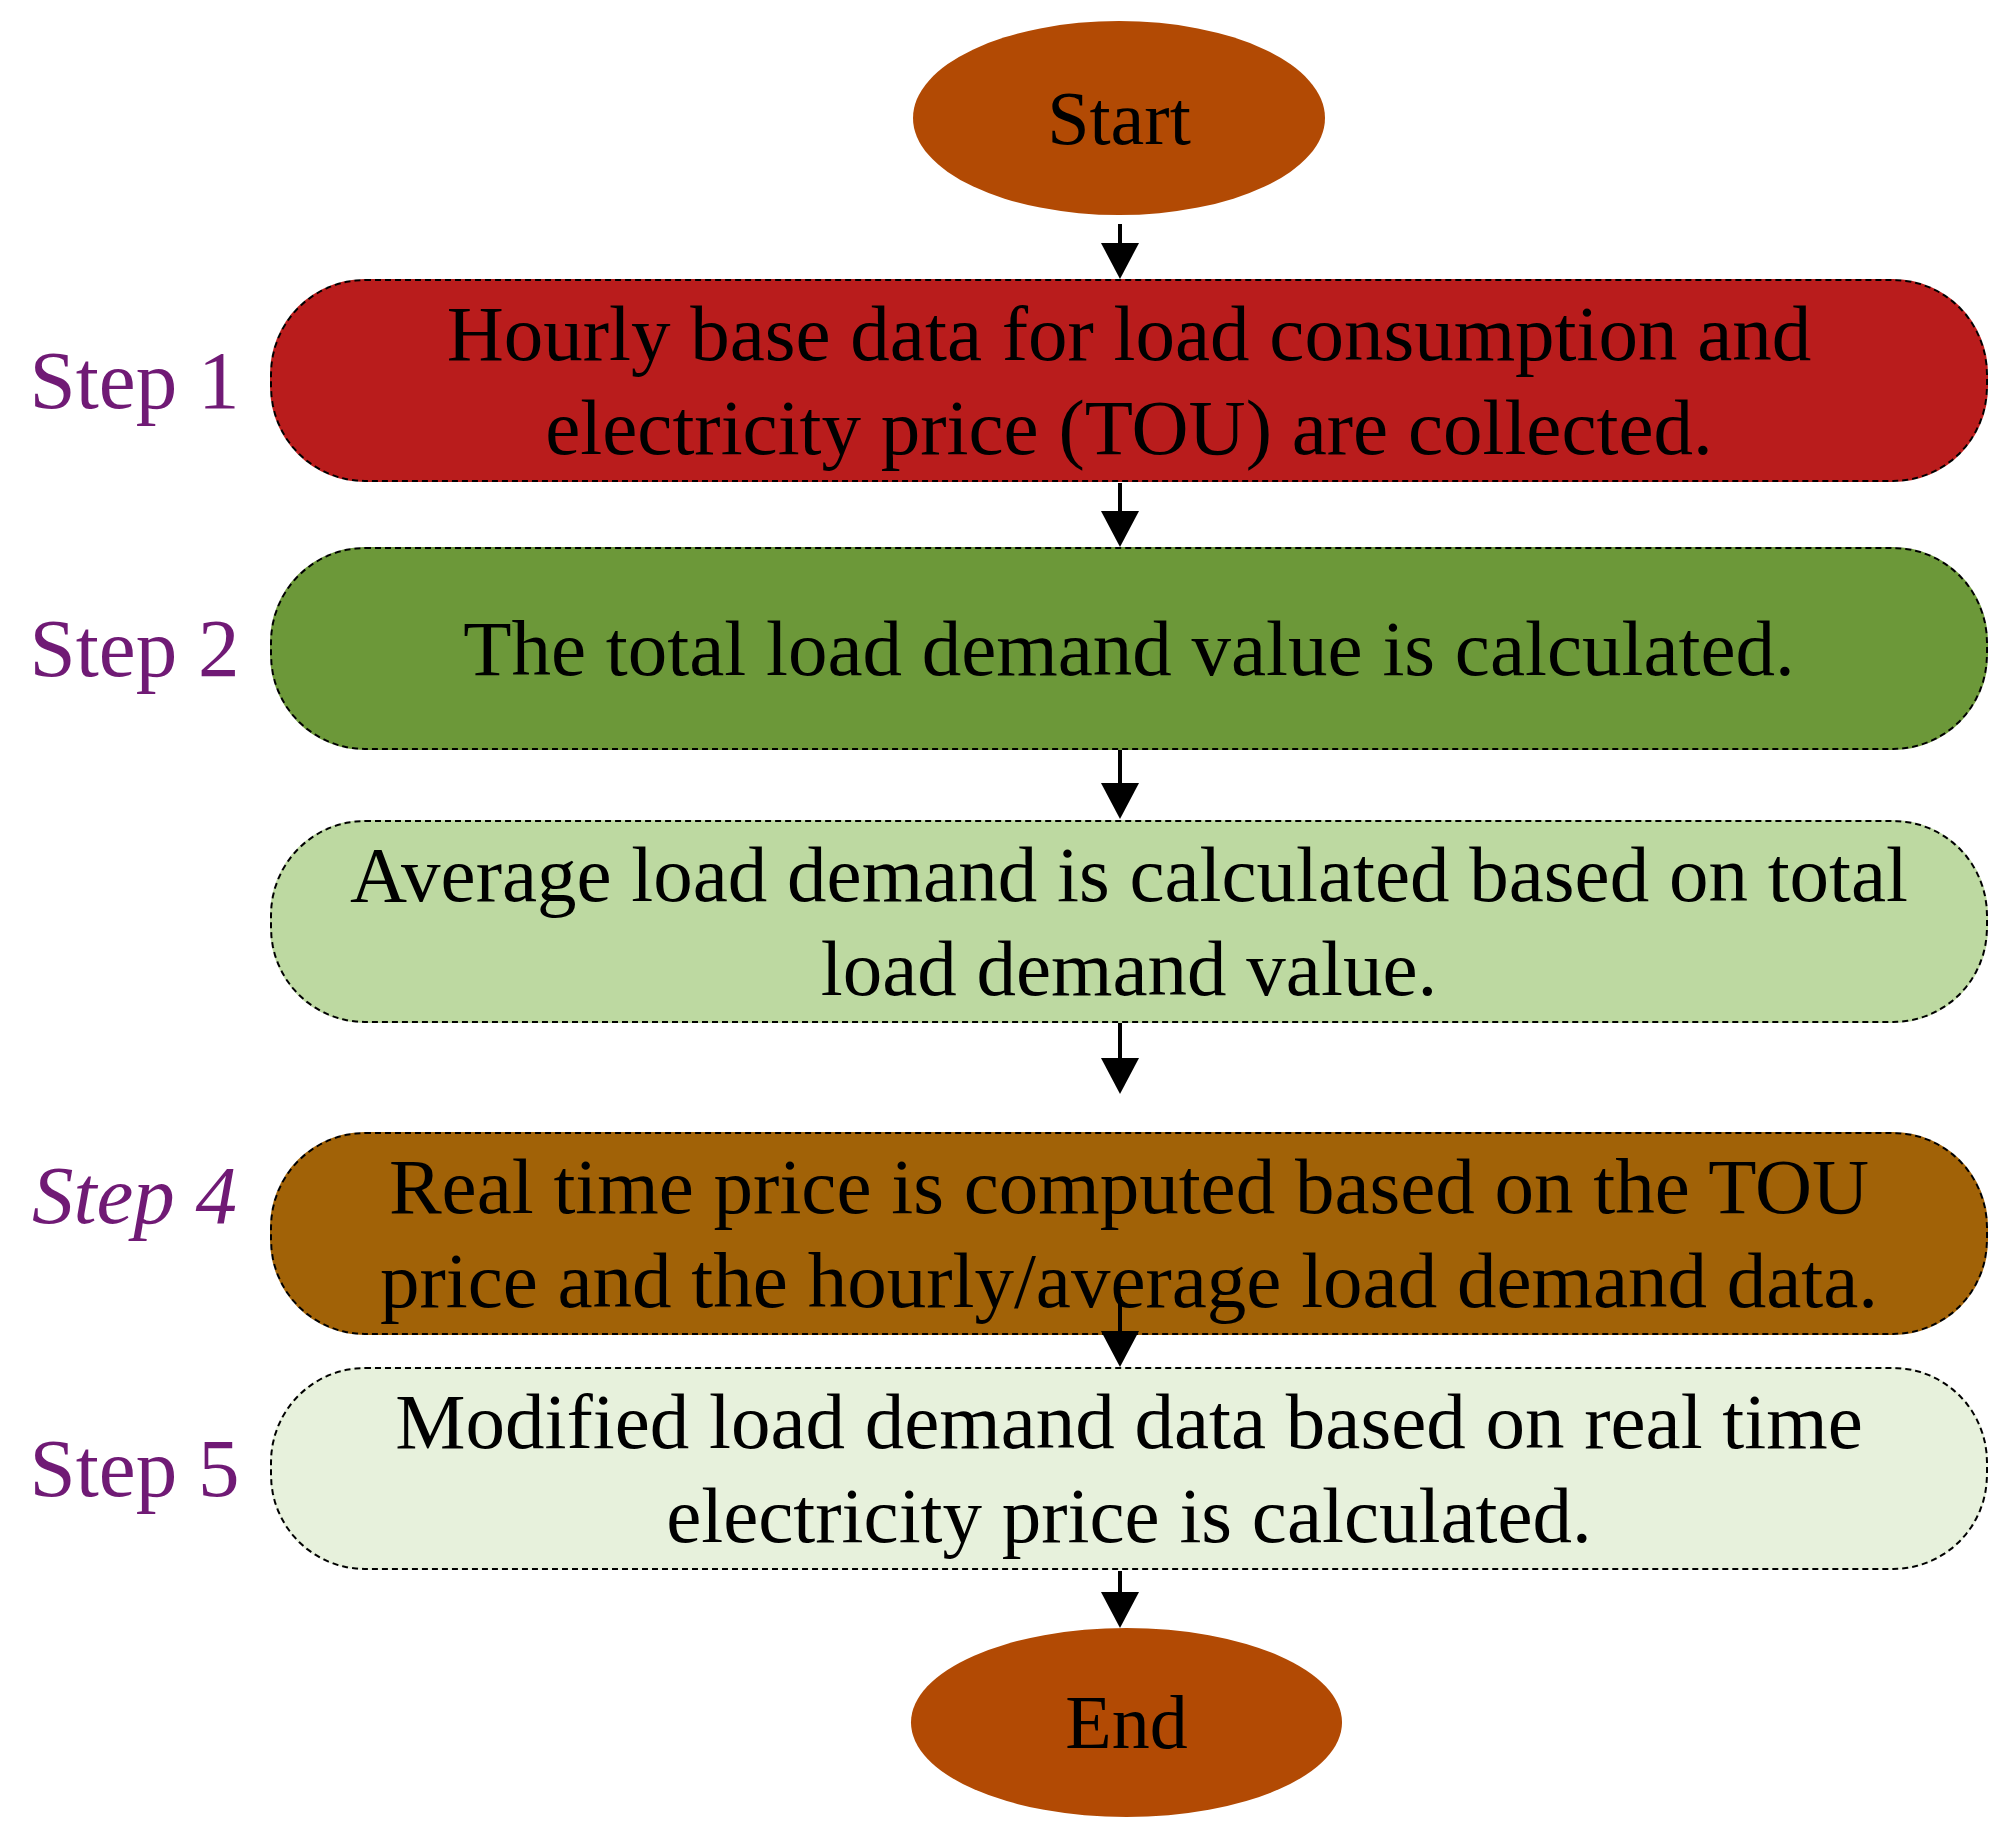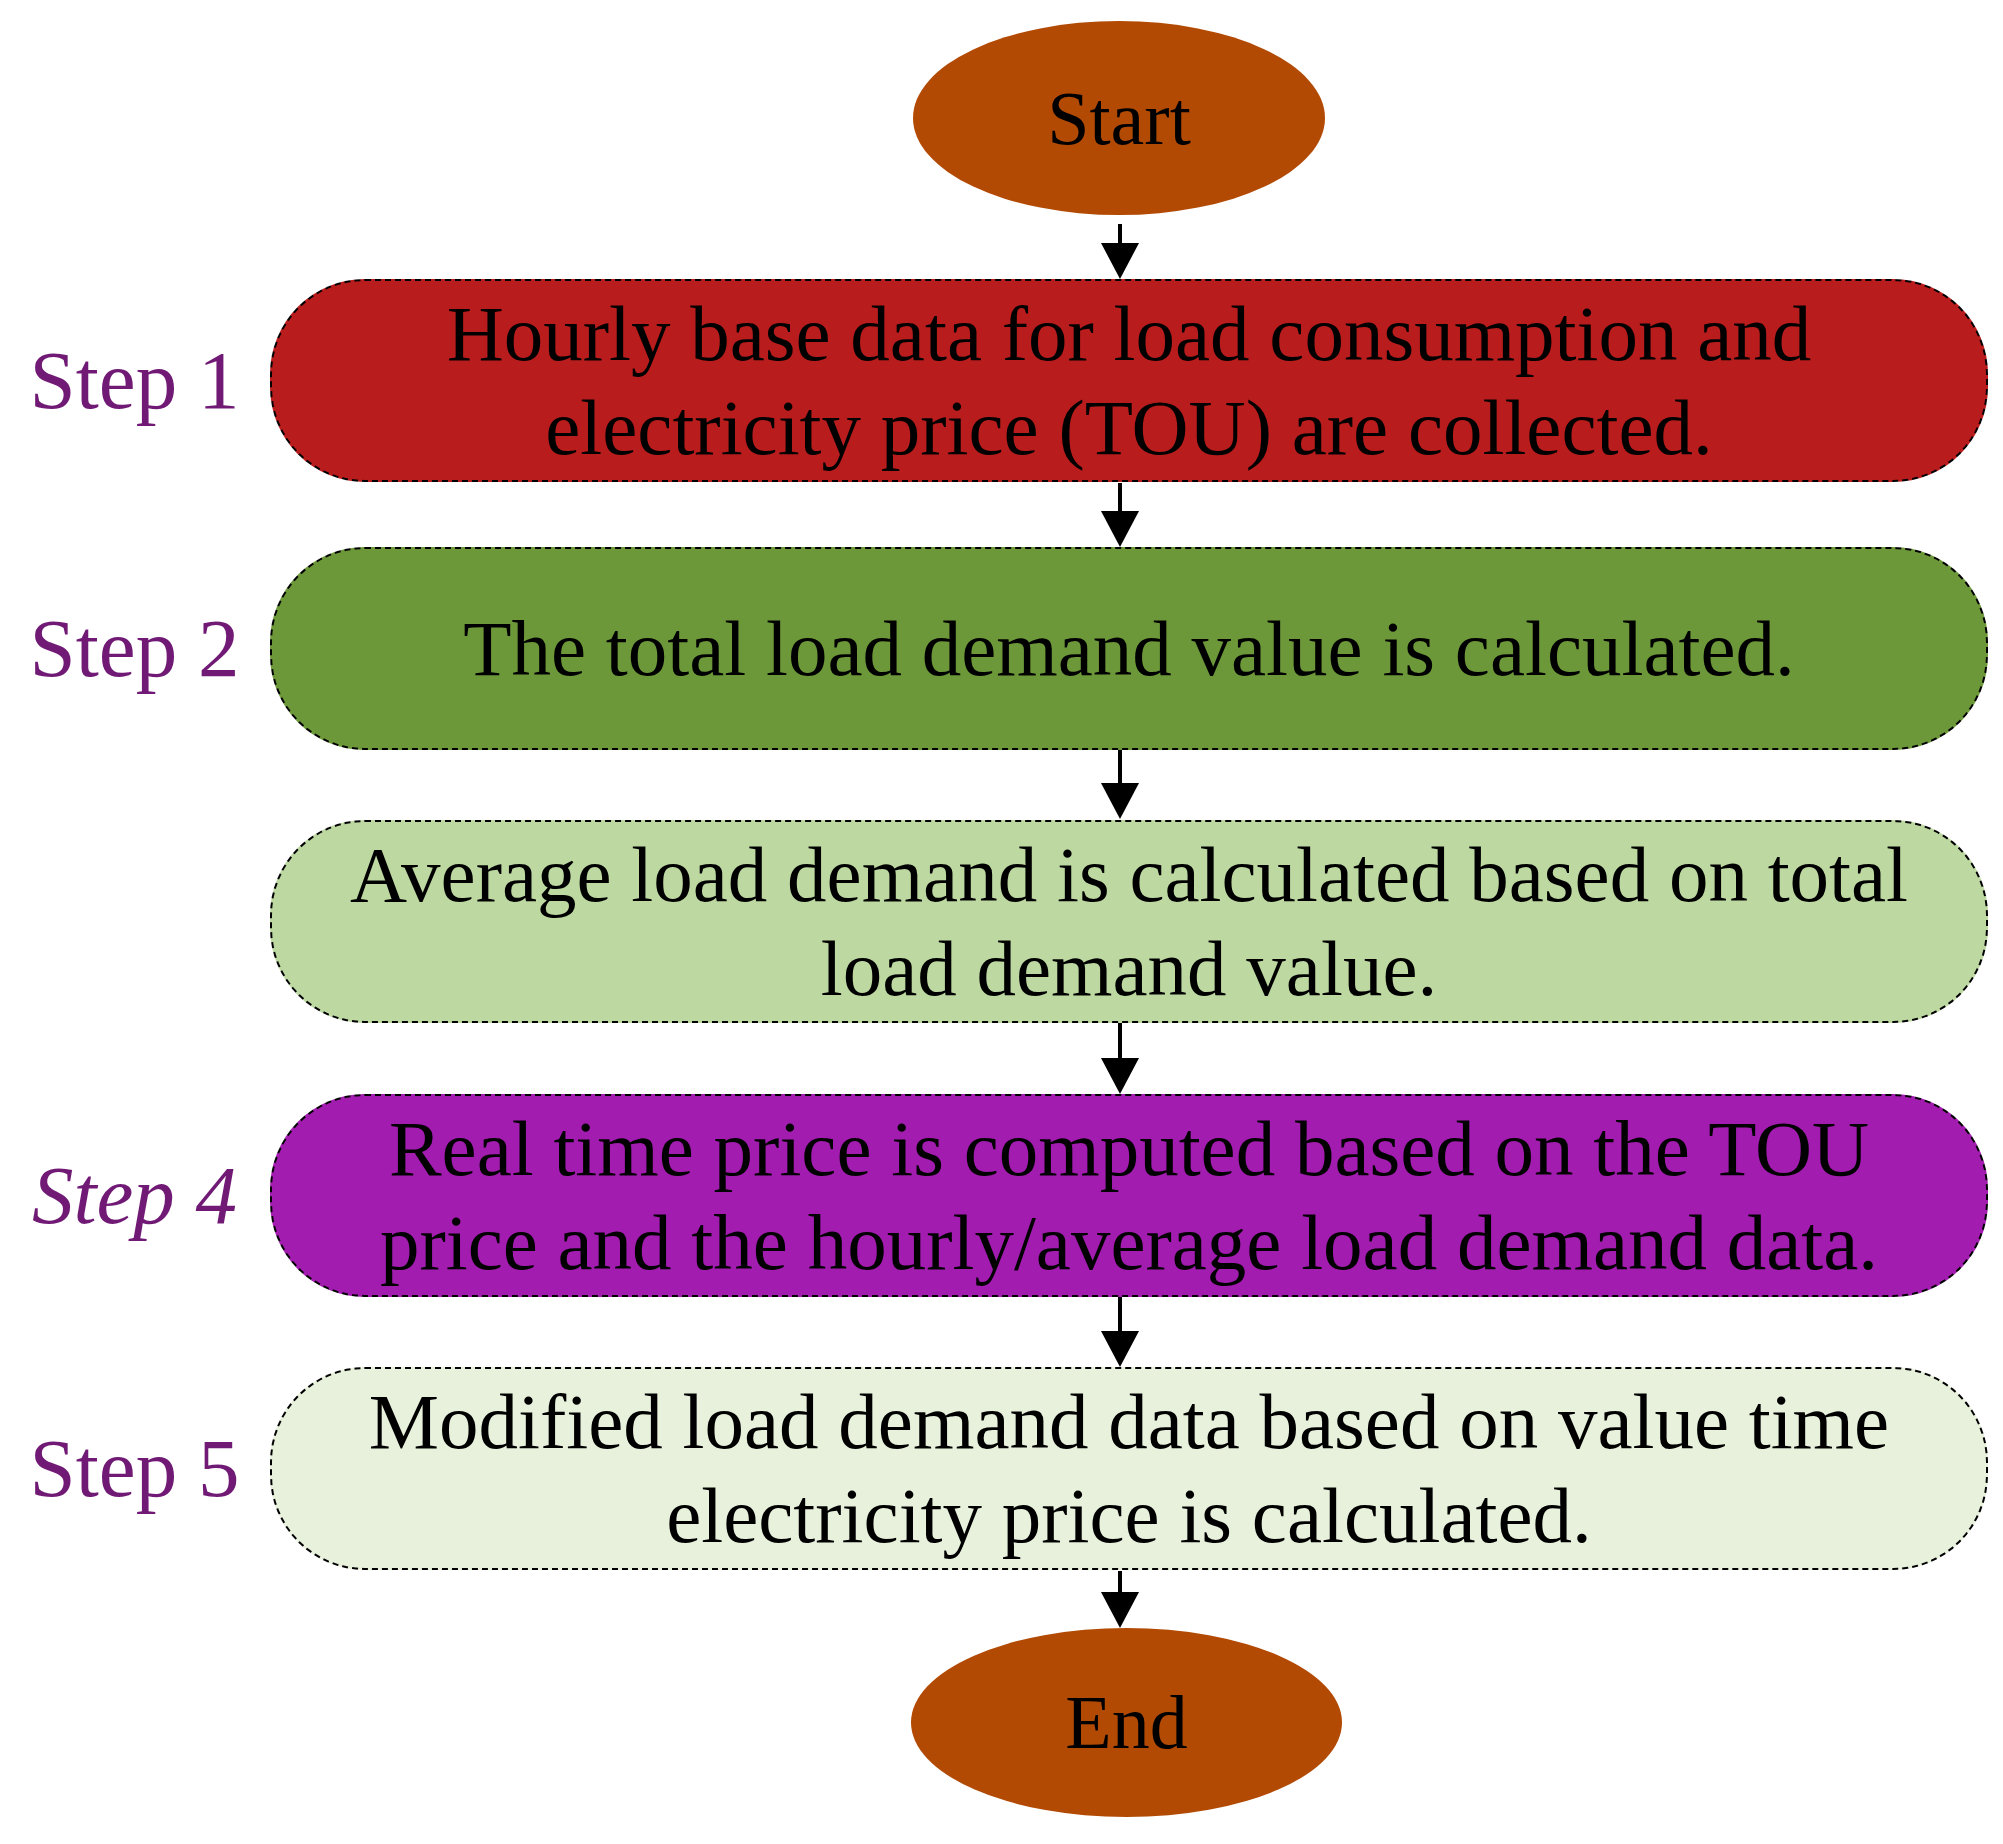--- a/index.html
+++ b/index.html
@@ -106,32 +106,32 @@
   <div class="box" style="top: 820px; background-color: rgb(189, 217, 161);">
     <span class="box-text">Average load demand is calculated based on total load demand value.</span>
   </div>
 
   <div class="arrow" style="top:1023px; height:71px;">
     <div class="shaft" style="height:43px;"></div>
     <div class="head"></div>
   </div>
 
   <div class="step-label" style="top:1148px;font-style:italic;">Step 4</div>
-  <div class="box" style="top: 1094px; background-color: #a21caf;">
+  <div class="box" style="top: 1132px; background-color: #a16207;">
     <span class="box-text">Real time price is computed based on the TOU price and the hourly/average load demand data.</span>
   </div>
 
   <div class="arrow" style="top:1297px; height:70px;">
     <div class="shaft" style="height:42px;"></div>
     <div class="head"></div>
   </div>
 
   <div class="step-label" style="top:1421px;">Step 5</div>
   <div class="box" style="top: 1367px; background-color: rgb(231, 241, 220);">
-    <span class="box-text">Modified load demand data based on value time electricity price is calculated.</span>
+    <span class="box-text">Modified load demand data based on real time electricity price is calculated.</span>
   </div>
 
   <div class="arrow" style="top:1571px; height:57px;">
     <div class="shaft" style="height:28px;"></div>
     <div class="head"></div>
   </div>
 
   <div class="oval end" style="background-color: rgb(178, 74, 4);">
     <span>End</span>
   </div>

